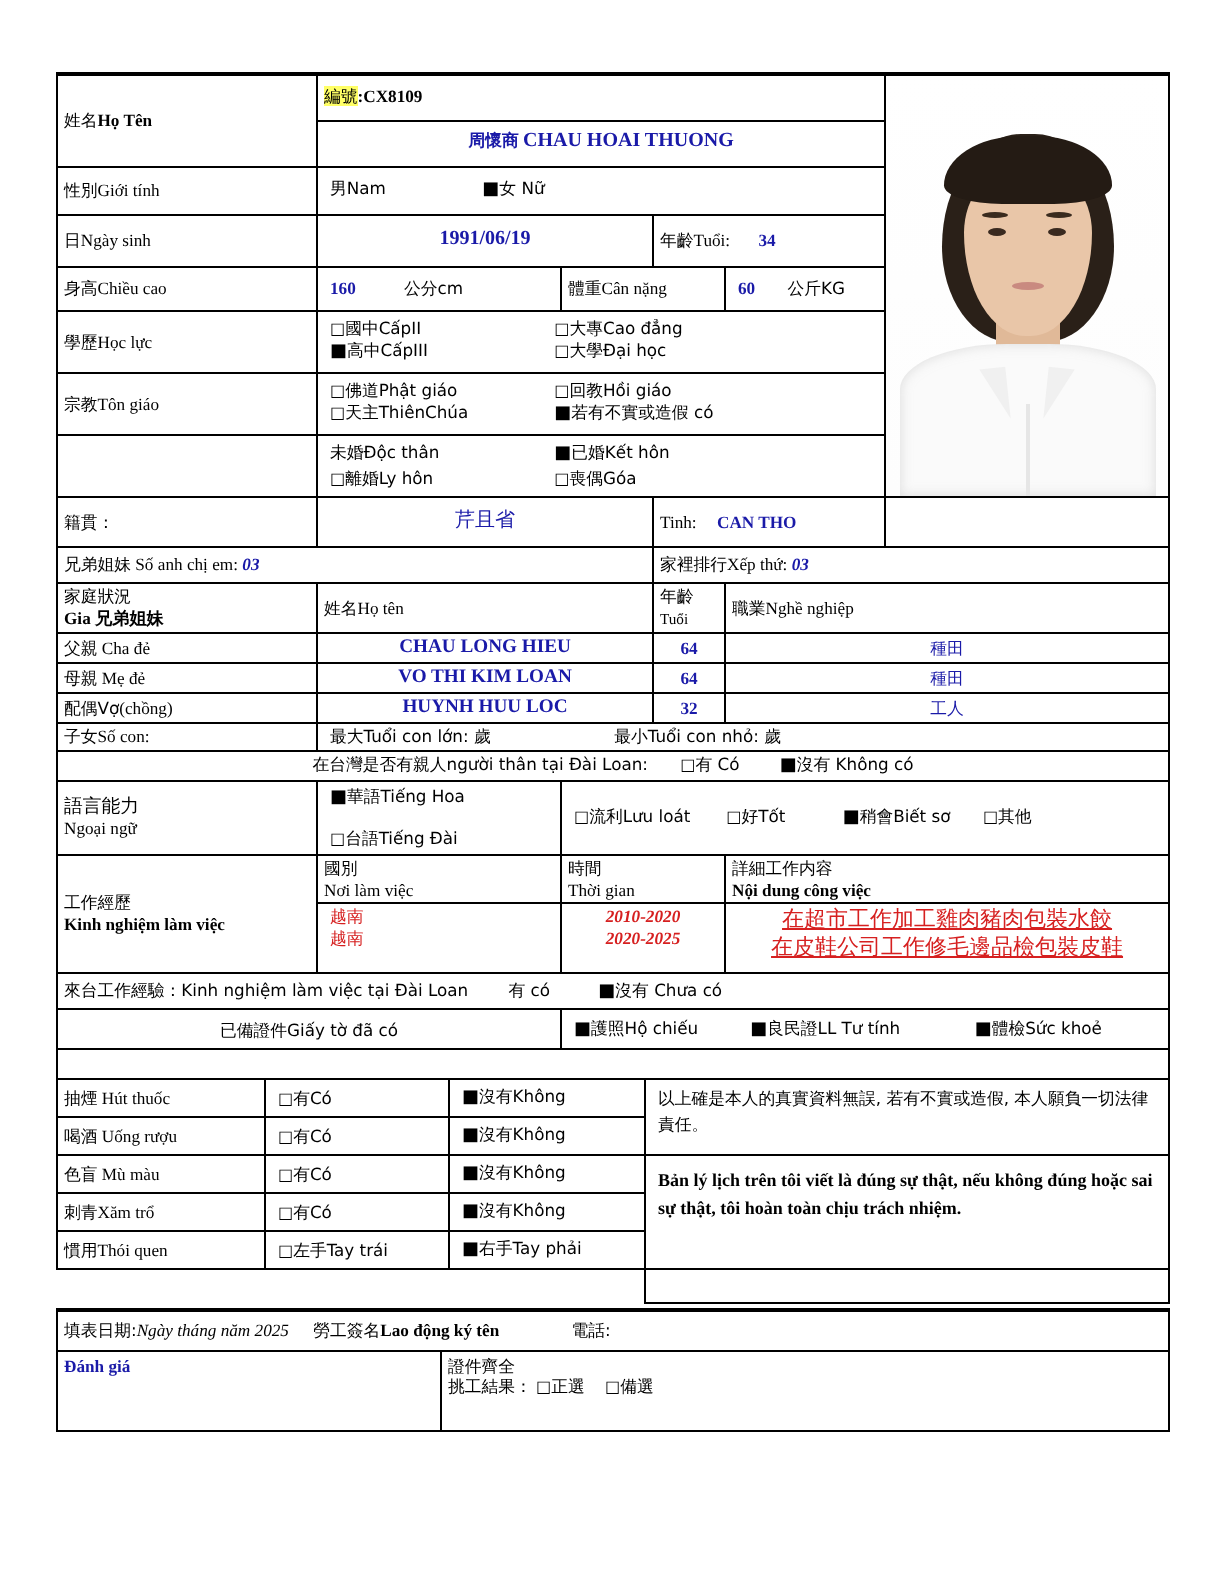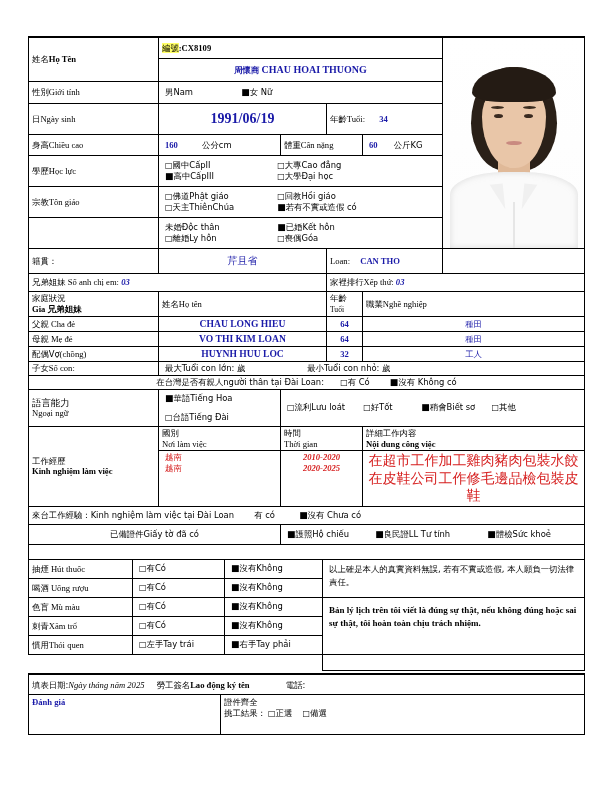--- a/index.html
+++ b/index.html
@@ -188,21 +188,21 @@
     position: absolute;
     left: 50%;
     bottom: 0;
     transform: translateX(-50%);
     width: 2px;
     height: 22%;
     background: #e6e6e6;
   }
   .pad2 { padding-left: 6px !important; }
   .sub { font-size: 7.6px; }
-  .work-note { font-size: 14px; }
+  .work-note { font-size: 11px; text-decoration: underline; }
   .stack { line-height: 1.45; }
 </style>
 </head>
 <body>
 
 <div class="page">
   <div class="form-wrap">
     <table class="grid">
       <colgroup>
         <col style="width:130px">
@@ -256,21 +256,21 @@
           <span style="display:inline-block;width:74px"><span class="cn">男Nam</span></span>
           <span><span class="cbf">■</span><span class="cn">女 Nữ</span></span>
         </td>
       </tr>
 
       <tr>
         <td class="lbl-left">
           <span class="cn">日</span><span class="vn">Ngày sinh</span>
         </td>
         <td colspan="3" class="ctr">
-          <span class="blue" style="font-size:14px">1991/06/19</span>
+          <span class="blue" style="font-size:10px">1991/06/19</span>
         </td>
         <td colspan="2" class="lbl-left">
           <span class="cn">年齡</span><span class="vn">Tuổi:</span>
           <span class="blue" style="margin-left:12px">34</span>
         </td>
       </tr>
 
       <tr>
         <td class="lbl-left">
           <span class="cn">身高</span><span class="vn">Chiều cao</span>
@@ -335,21 +335,21 @@
       </tr>
 
       <tr>
         <td class="lbl-left" style="height:22px">
           <span class="cn">籍貫：</span>
         </td>
         <td colspan="3" class="ctr">
           <span class="cn blue-n" style="font-size:10px">芹且省</span>
         </td>
         <td colspan="2" class="lbl-left">
-          <span class="vn">Loan:</span>
+          <span class="vn">Tinh:</span>
           <span class="blue" style="margin-left:8px">CAN THO</span>
         </td>
         <td>&nbsp;</td>
       </tr>
 
       <tr>
         <td colspan="4" class="lbl-left" style="height:15px">
           <span class="cn">兄弟姐妹</span>
           <span class="vn">Số anh chị em:</span>
           <span class="blue" style="font-style:italic">03</span>

